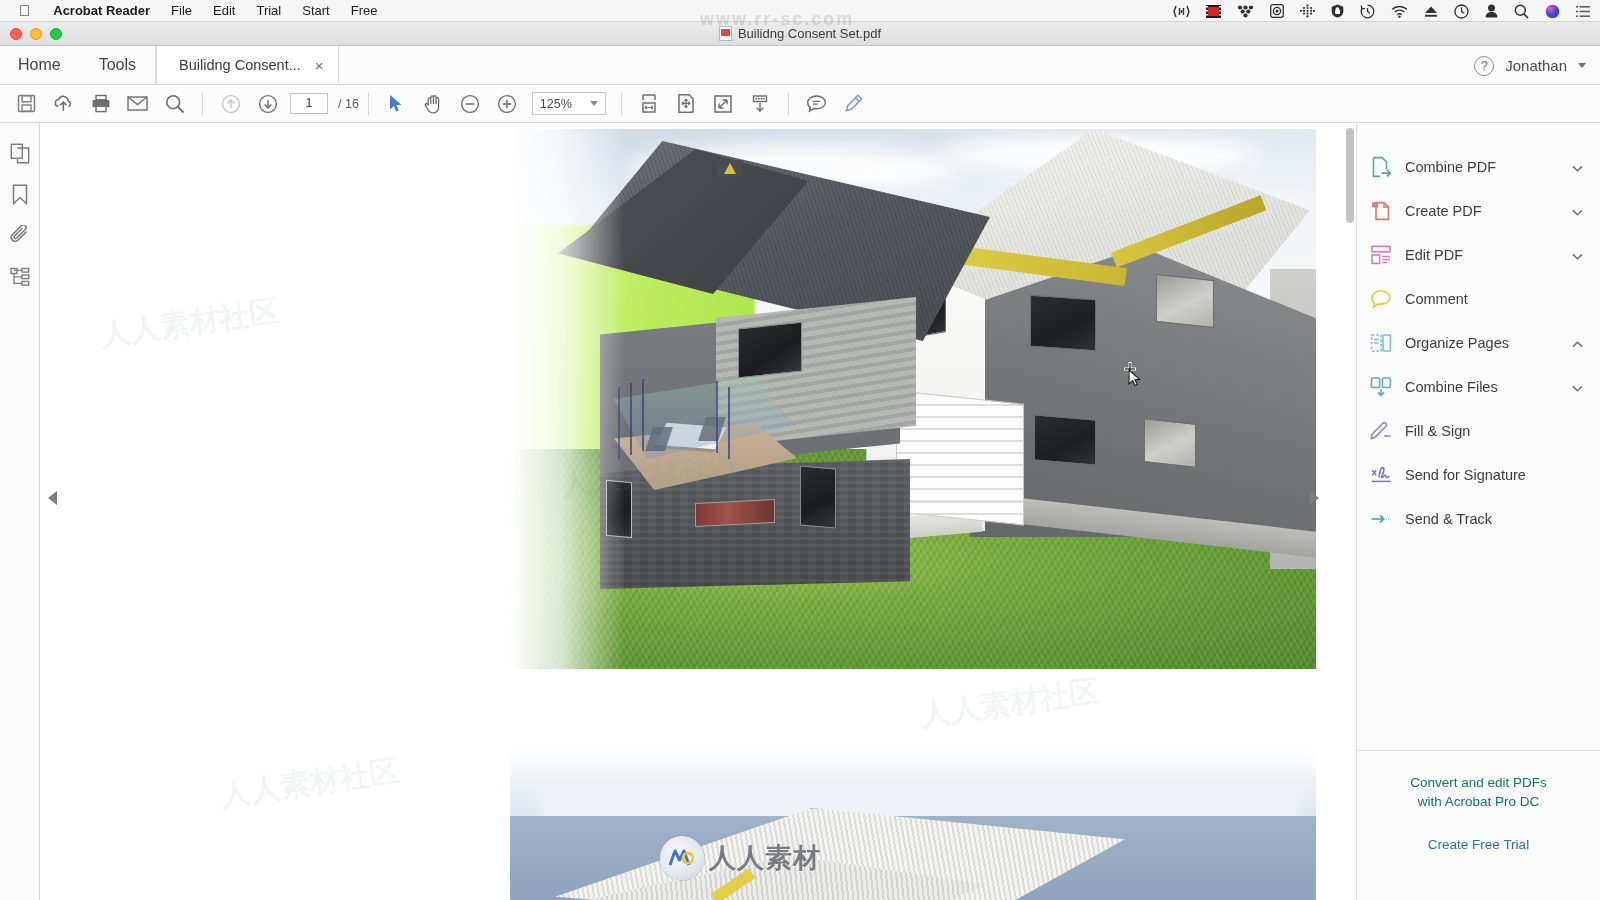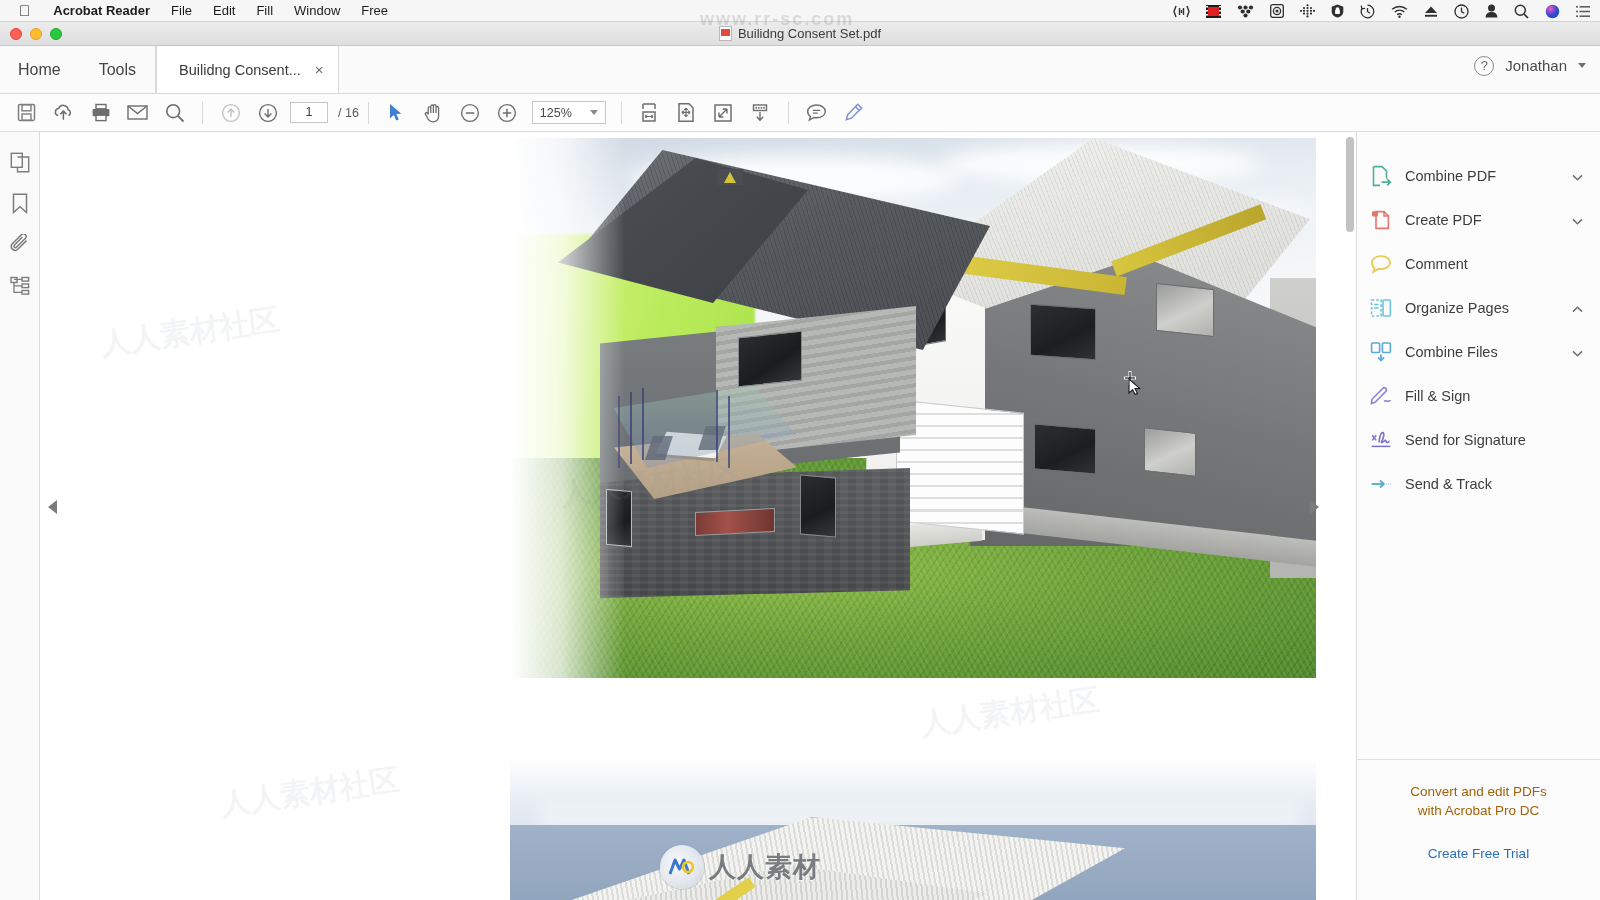--- a/index.html
+++ b/index.html
@@ -61,21 +61,21 @@
   .wm-top {
     position: absolute; left: 700px; top: 9px;
     font-size: 18px; font-weight: bold; letter-spacing: 2px;
     color: rgba(120,120,125,0.22);
     pointer-events: none; z-index: 40;
     font-family: "Liberation Sans", sans-serif;
   }
 
   
   .tabstrip {
-    height: 48px; background: #fbfbfb;
+    height: 39px; background: #fbfbfb;
     border-bottom: 1px solid #d8d8d8;
     display: flex; align-items: stretch; position: relative;
   }
   .tabstrip-btn {
     display: flex; align-items: center; padding: 0 19px;
     font-size: 16px; color: #444; cursor: pointer;
   }
   .tabstrip-btn:first-child { padding-left: 18px; }
   .tab-sep { width: 1px; background: #dcdcdc; margin: 0; }
   .doc-tab {
@@ -401,42 +401,42 @@
     height: 44px; display:flex; align-items:center;
     padding: 0 16px 0 12px; cursor:pointer; gap:12px;
   }
   .tool-ico { width:24px; height:24px; flex:0 0 24px; display:flex; align-items:center; justify-content:center; }
   .tool-label { font-size:14.5px; color:#3d3d3d; flex:1; }
   .chev { width:13px; height:13px; flex:0 0 13px; color:#6f6f6f; }
   .promo {
     margin-top:auto; border-top:1px solid #e0e0e0;
     padding: 22px 18px 50px; text-align:center;
   }
-  .promo-text { font-size:13.5px; color:#a16207; line-height:1.42; }
+  .promo-text { font-size:13.5px; color:#0f766e; line-height:1.42; }
   .promo-link { margin-top:26px; font-size:13.5px; color:#2a6fb5; cursor:pointer; }
 
   
   .wmtile {
     position:absolute; color: rgba(140,145,155,0.10);
     font-size: 30px; font-weight:bold; pointer-events:none;
     font-family:"Liberation Sans", sans-serif; z-index: 28;
     transform: rotate(-8deg);
   }
 </style>
 </head>
 <body>
 
 <div class="macbar">
   <div class="macbar-left">
     <span class="apple-logo"></span>
     <span class="macbar-app">Acrobat Reader</span>
     <span>File</span>
     <span>Edit</span>
-    <span>Fill</span>
-    <span>Window</span>
+    <span>Trial</span>
+    <span>Start</span>
     <span>Free</span>
   </div>
   <div class="macbar-right">
     <span class="mb-icon">
       <svg width="17" height="13" viewBox="0 0 17 13">
           <path d="M3 1 L1 6.5 L3 12 M14 1 L16 6.5 L14 12" stroke="#303030" stroke-width="1.4" fill="none"></path>
           <path d="M6.5 3 L6.5 10 M10.5 3 L10.5 10 M8.5 5 L8.5 8" stroke="#303030" stroke-width="1.4"></path>
         </svg>
     </span>
     <span class="mb-icon">
@@ -882,20 +882,35 @@
           </svg>
       </span>
       <span class="tool-label">Create PDF</span>
       <span class="chev">
         <svg width="13" height="13" viewBox="0 0 13 13">
             <path d="M2 4.4 L6.5 8.8 L11 4.4" stroke="#6f6f6f" stroke-width="1.5" fill="none"></path>
           </svg>
       </span>
     </div>
 
+    <div class="tool-item">
+      <span class="tool-ico">
+        <svg width="22" height="22" viewBox="0 0 22 22">
+            <rect x="2" y="2.4" width="18" height="5.4" stroke="#d37ec0" stroke-width="1.6" fill="none"></rect>
+            <rect x="2" y="11" width="7.6" height="8.4" stroke="#d37ec0" stroke-width="1.6" fill="none"></rect>
+            <path d="M12.2 12.4 H20 M12.2 15.4 H20 M12.2 18.4 H17" stroke="#d37ec0" stroke-width="1.5"></path>
+          </svg>
+      </span>
+      <span class="tool-label">Edit PDF</span>
+      <span class="chev">
+        <svg width="13" height="13" viewBox="0 0 13 13">
+            <path d="M2 4.4 L6.5 8.8 L11 4.4" stroke="#6f6f6f" stroke-width="1.5" fill="none"></path>
+          </svg>
+      </span>
+    </div>
 
     <div class="tool-item">
       <span class="tool-ico">
         <svg width="22" height="20" viewBox="0 0 22 20">
             <path d="M11 2 c5 0 9 2.9 9 6.6 s-4 6.6 -9 6.6 a13 13 0 0 1 -2.8 -0.3 L3.4 18 l1.1 -3.6 C2.7 13 1.9 10.9 1.9 8.6 C1.9 4.9 6 2 11 2 z" stroke="#e8c84a" stroke-width="1.7" fill="none"></path>
           </svg>
       </span>
       <span class="tool-label">Comment</span>
       <span class="chev"></span>
     </div>

